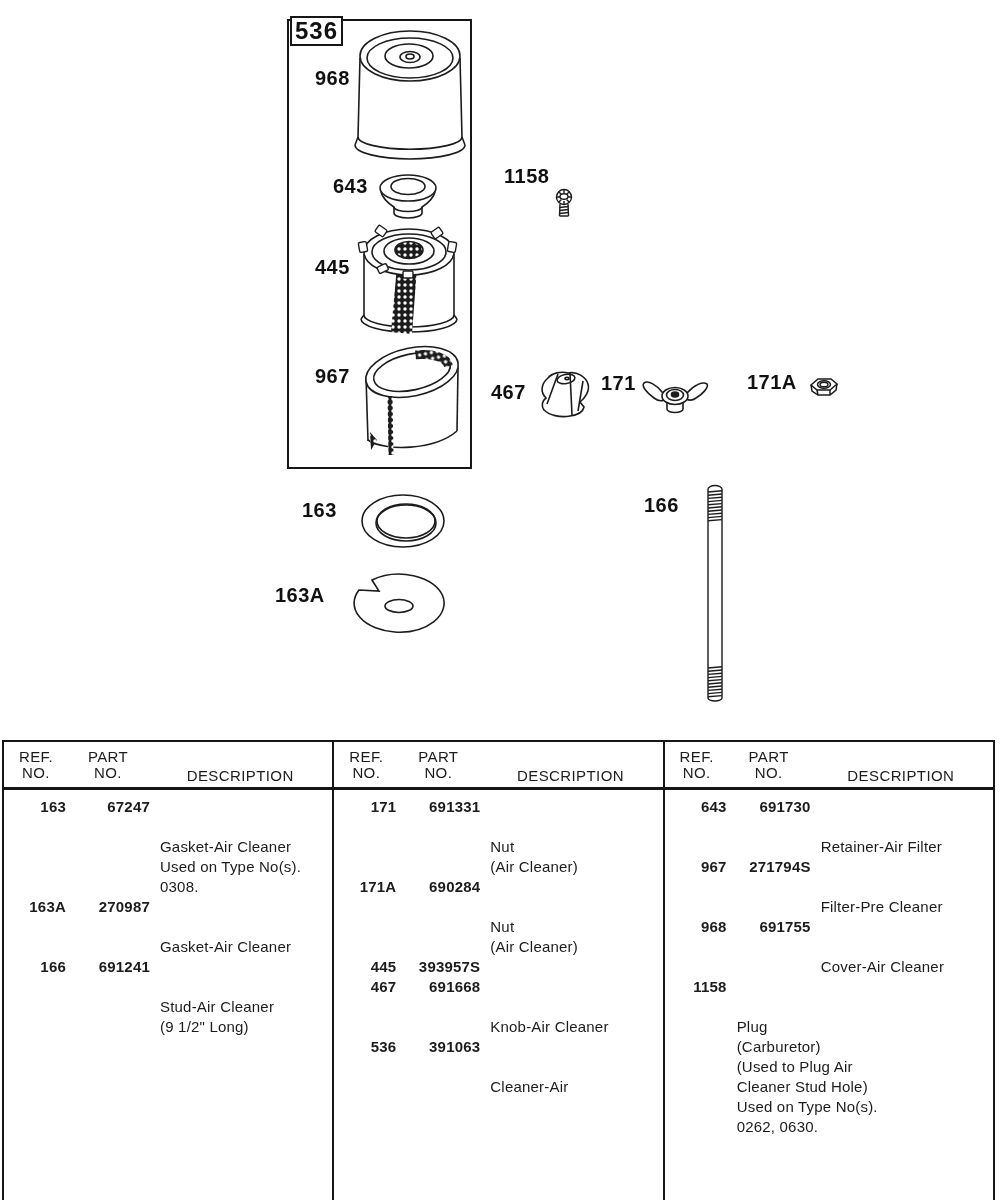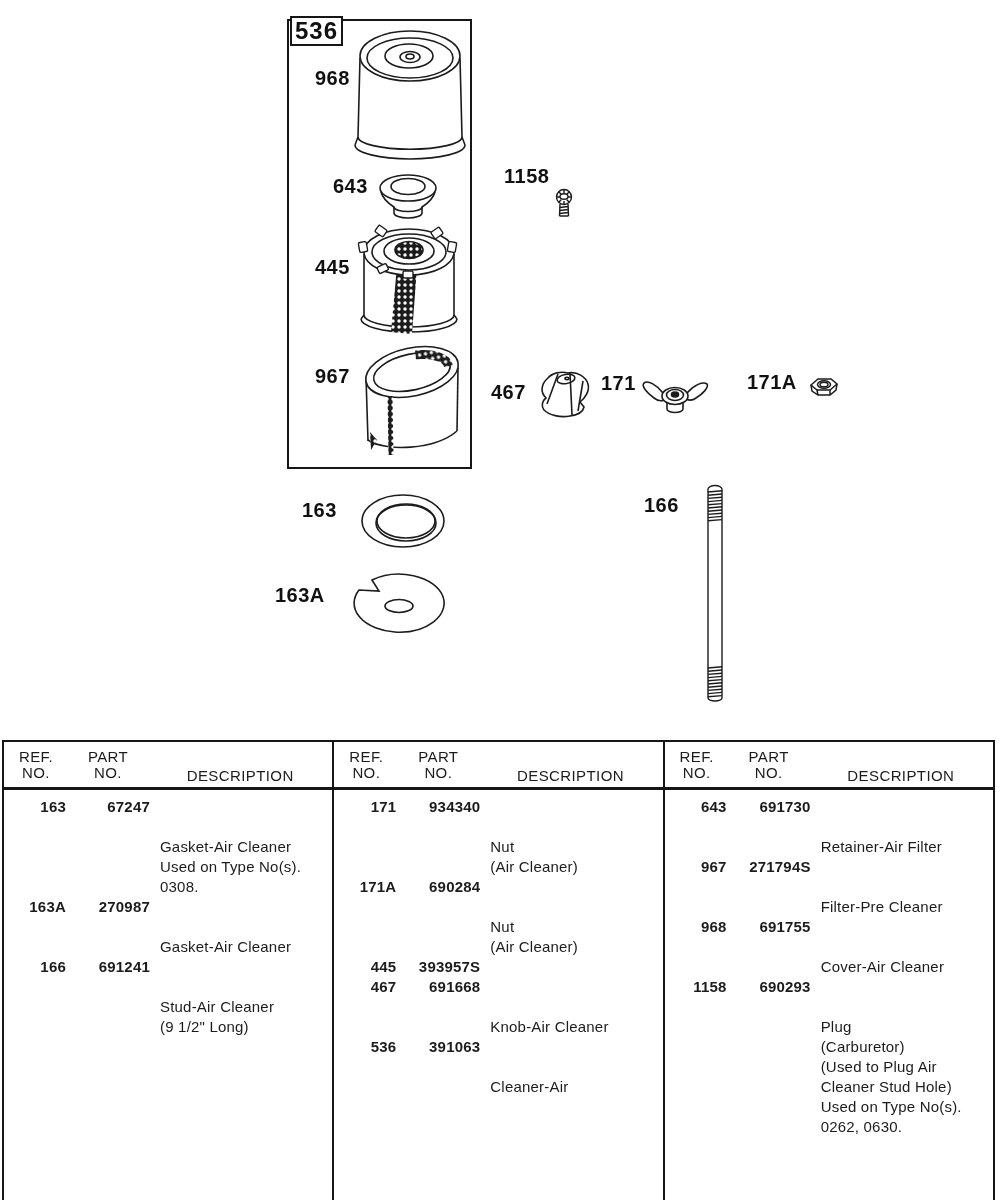--- a/index.html
+++ b/index.html
@@ -241,21 +241,21 @@
         </div>
         <div class="h-part">
           <div>PART</div>
           <div>NO.</div>
         </div>
         <div class="h-desc">DESCRIPTION</div>
       </div>
       <div class="pcol-body">
           <div class="prow">
             <div class="c-ref">171</div>
-            <div class="c-part">934340</div>
+            <div class="c-part">691331</div>
             <div class="c-desc">
               <div>Nut</div>
               <div>(Air Cleaner)</div>
             </div>
           </div>
           <div class="prow">
             <div class="c-ref">171A</div>
             <div class="c-part">690284</div>
             <div class="c-desc">
               <div>Nut</div>
@@ -312,21 +312,20 @@
           </div>
           <div class="prow">
             <div class="c-ref">968</div>
             <div class="c-part">691755</div>
             <div class="c-desc">
               <div>Cover-Air Cleaner</div>
             </div>
           </div>
           <div class="prow">
             <div class="c-ref">1158</div>
-            <div class="c-part">690293</div>
             <div class="c-desc">
               <div>Plug</div>
               <div>(Carburetor)</div>
               <div>(Used to Plug Air</div>
               <div>Cleaner Stud Hole)</div>
               <div>Used on Type No(s).</div>
               <div>0262, 0630.</div>
             </div>
           </div>
         </div>

